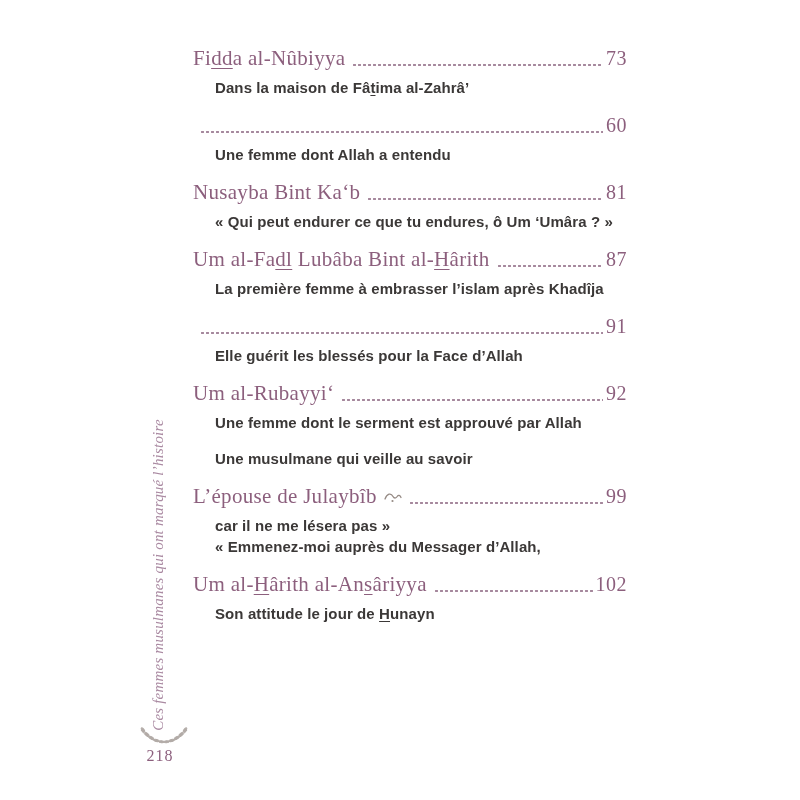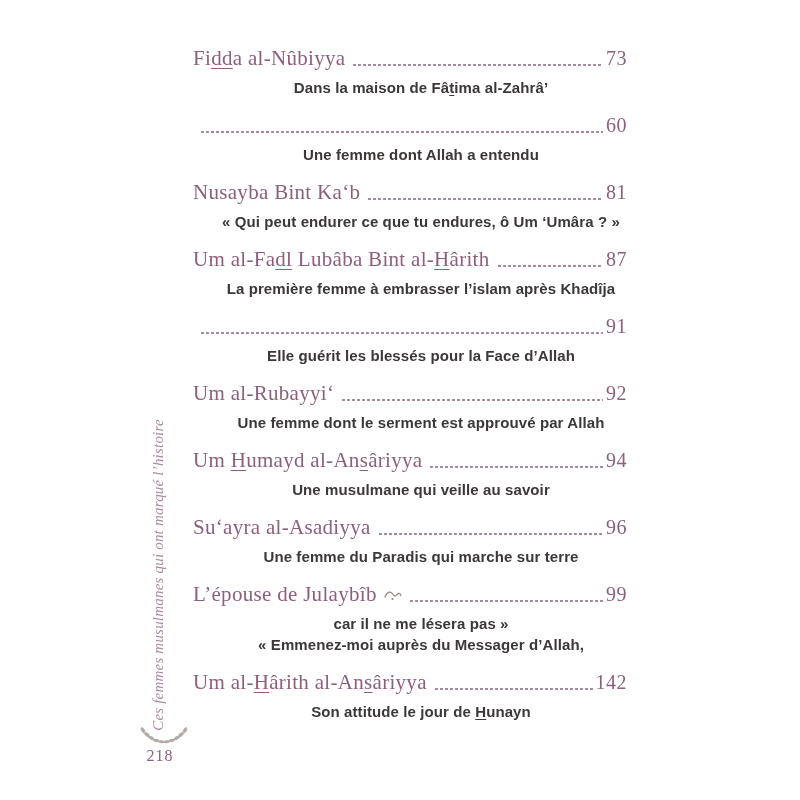--- a/index.html
+++ b/index.html
@@ -40,21 +40,21 @@
   .title .tr{text-decoration:underline;text-underline-offset:3px;text-decoration-thickness:1px;}
   .leader{
     flex:1;height:2px;align-self:flex-end;margin:0 3px 5px 7px;
     background-image:radial-gradient(circle,var(--dots) 1.1px,transparent 1.4px);
     background-size:5px 2px;background-repeat:repeat-x;background-position:left center;
   }
   .pagenum{font-size:20px;line-height:25px;color:var(--plum);letter-spacing:0.5px;}
   .subtitle{
     margin:6px 0 0 22px;
     font-family:"Liberation Sans",sans-serif;font-weight:600;
-    font-size:15px;line-height:21px;color:var(--ink);letter-spacing:0.1px;text-align:center;
+    font-size:15px;line-height:21px;color:var(--ink);letter-spacing:0.1px;
   }
   .subtitle .tr{text-decoration:underline;text-underline-offset:2px;text-decoration-thickness:1px;}
   .honorific{margin-left:6px;position:relative;top:1px;}
 </style>
 </head>
 <body>
 
 <div class="spine">Ces femmes musulmanes qui ont marqué l’histoire</div>
 
 <svg class="ornament" width="52" height="24" viewBox="0 0 52 24">
@@ -129,56 +129,41 @@
       <div class="title-row">
         <span class="title"><span>Um al-Rubayyi‘</span></span>
         <span class="leader"></span>
         <span class="pagenum">92</span>
       </div>
       <div class="subtitle">
         <div><span>Une femme dont le serment est approuvé par Allah</span></div>
       </div>
     </div>
     <div class="entry">
-      <div class="title-row">
-        <span class="title"><span>Um </span><span class="tr">H</span><span>umayd al-An</span><span class="tr">s</span><span>âriyya</span></span>
-        <span class="leader"></span>
-        <span class="pagenum">94</span>
-      </div>
       <div class="subtitle">
         <div><span>Une musulmane qui veille au savoir</span></div>
-      </div>
-    </div>
-    <div class="entry">
-      <div class="title-row">
-        <span class="title"><span>Su‘ayra al-Asadiyya</span></span>
-        <span class="leader"></span>
-        <span class="pagenum">96</span>
-      </div>
-      <div class="subtitle">
-        <div><span>Une femme du Paradis qui marche sur terre</span></div>
       </div>
     </div>
     <div class="entry">
       <div class="title-row">
         <span class="title"><span>L’épouse de Julaybîb</span><svg class="honorific" width="19" height="14" viewBox="0 0 19 14">
     <path d="M2 9 C4 3.5 8 2.5 10 6.5 C11 8.5 13 8.5 14.2 6.5 C15.3 4.7 17 5 18 7.5" stroke="#968b85" stroke-width="1.3" fill="none" stroke-linecap="round"></path>
     <circle cx="9.5" cy="11" r="1.1" fill="#968b85"></circle>
   </svg></span>
         <span class="leader"></span>
         <span class="pagenum">99</span>
       </div>
       <div class="subtitle">
         <div><span>car il ne me lésera pas »</span></div>
         <div><span>« Emmenez-moi auprès du Messager d’Allah,</span></div>
       </div>
     </div>
     <div class="entry">
       <div class="title-row">
         <span class="title"><span>Um al-</span><span class="tr">H</span><span>ârith al-An</span><span class="tr">s</span><span>âriyya</span></span>
         <span class="leader"></span>
-        <span class="pagenum">142</span>
+        <span class="pagenum">102</span>
       </div>
       <div class="subtitle">
         <div><span>Son attitude le jour de </span><span class="tr">H</span><span>unayn</span></div>
       </div>
     </div>
   </main>
 
 </body></html>

